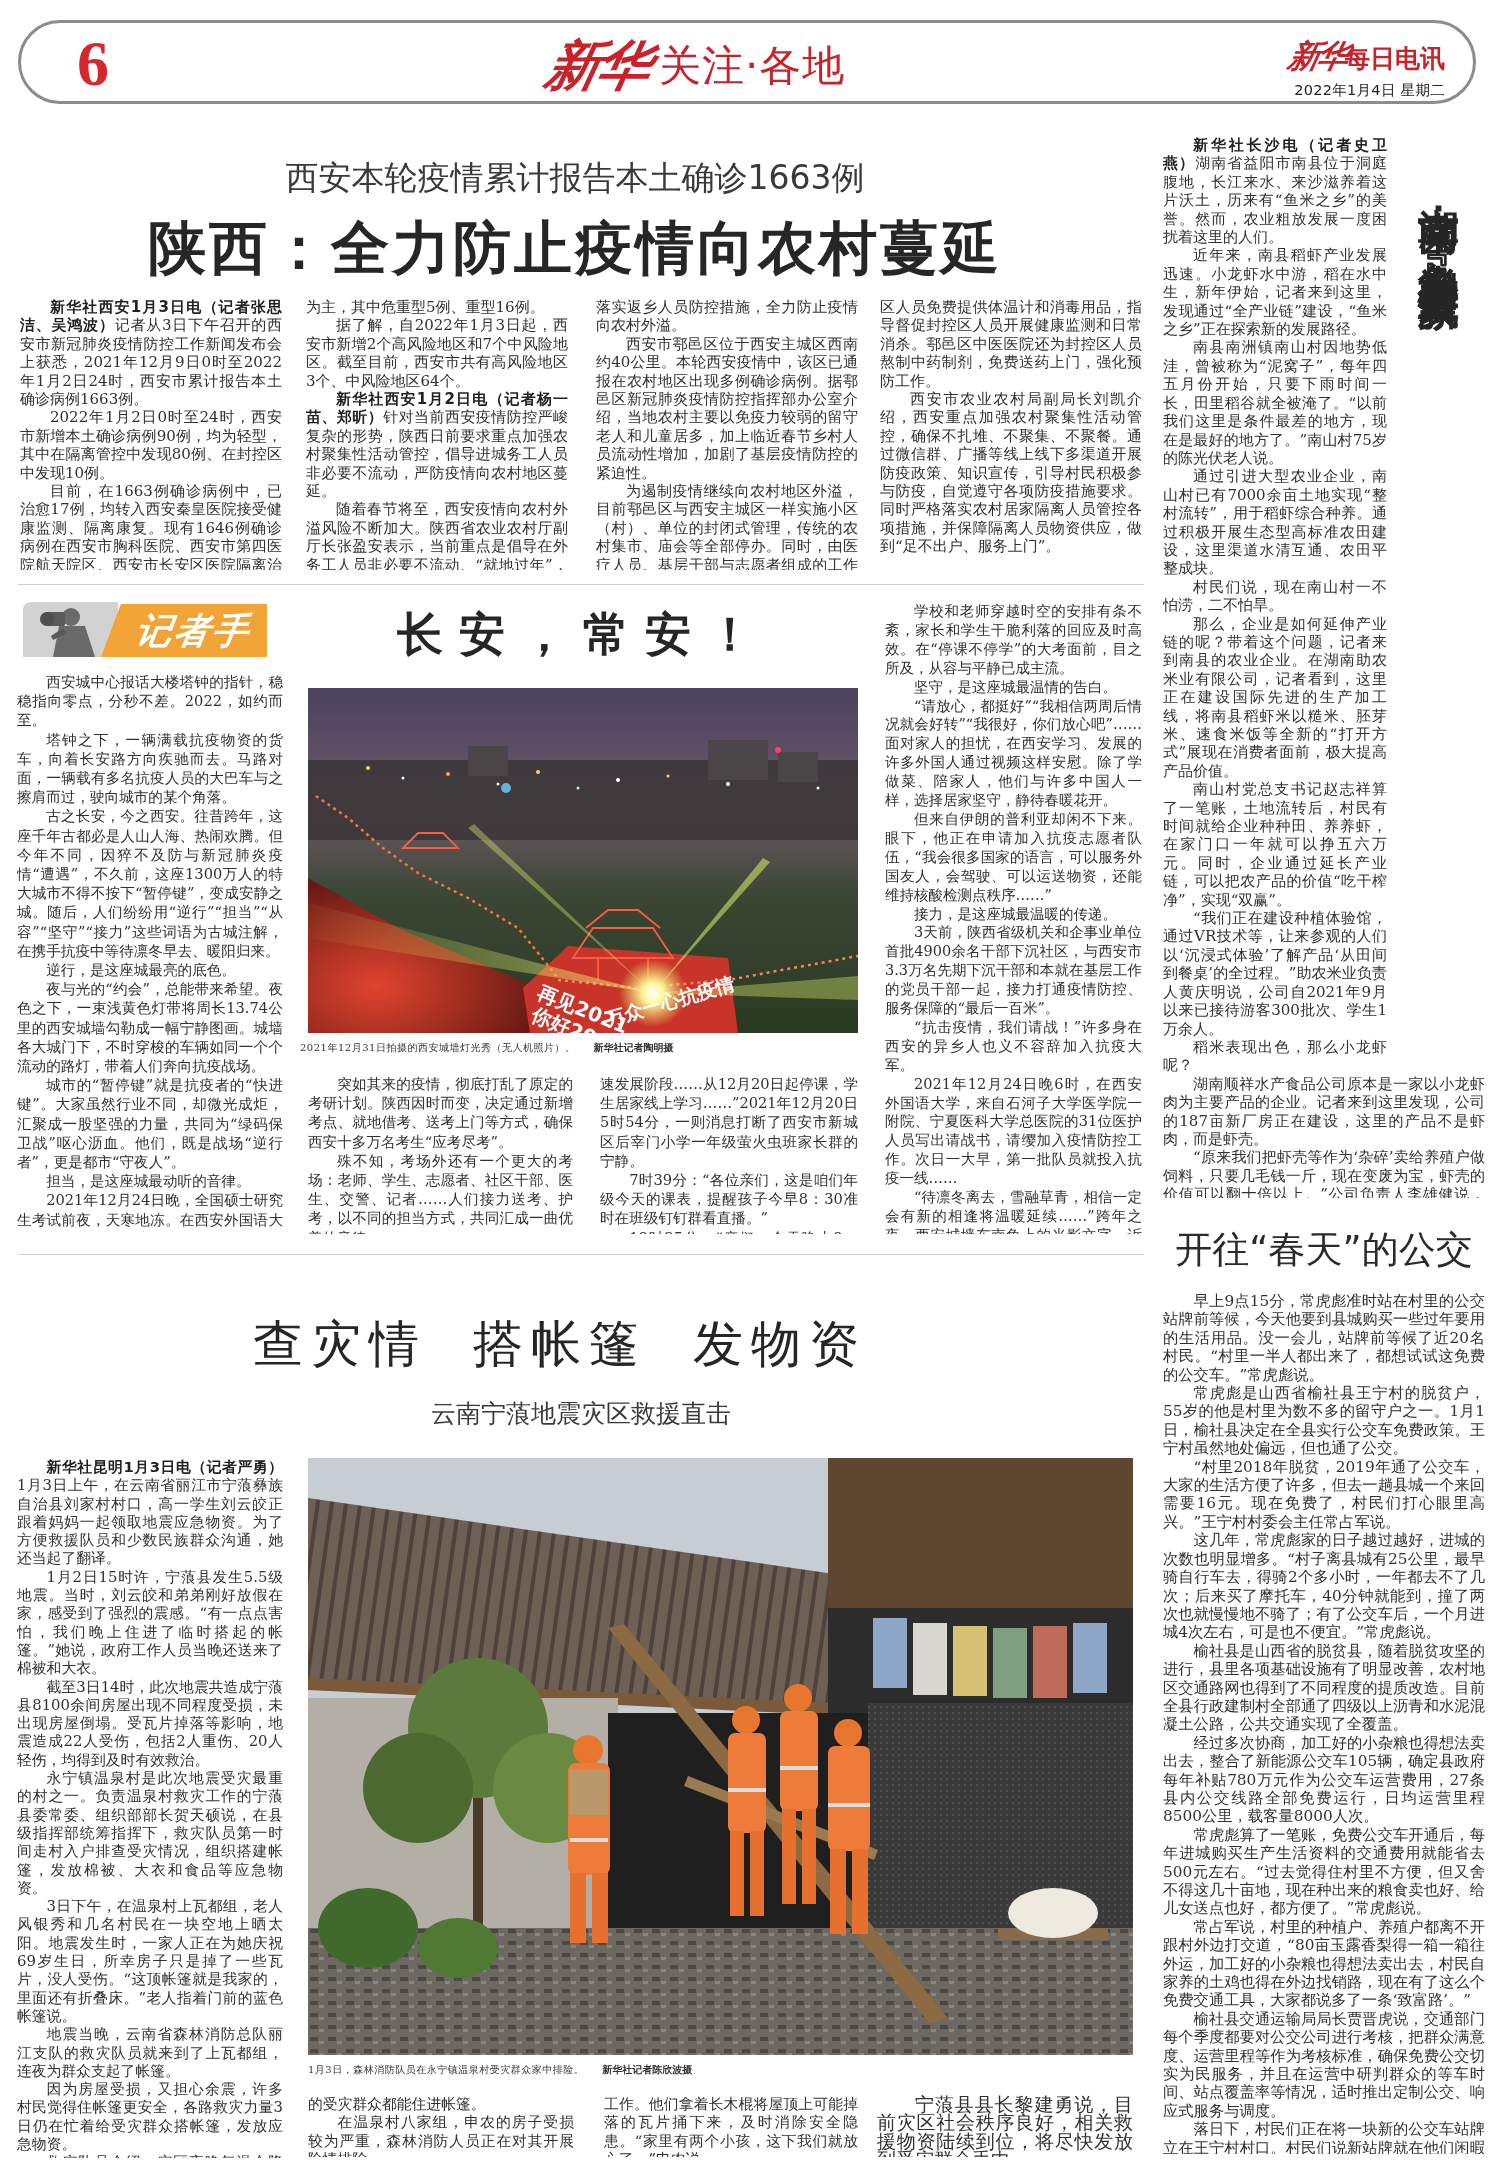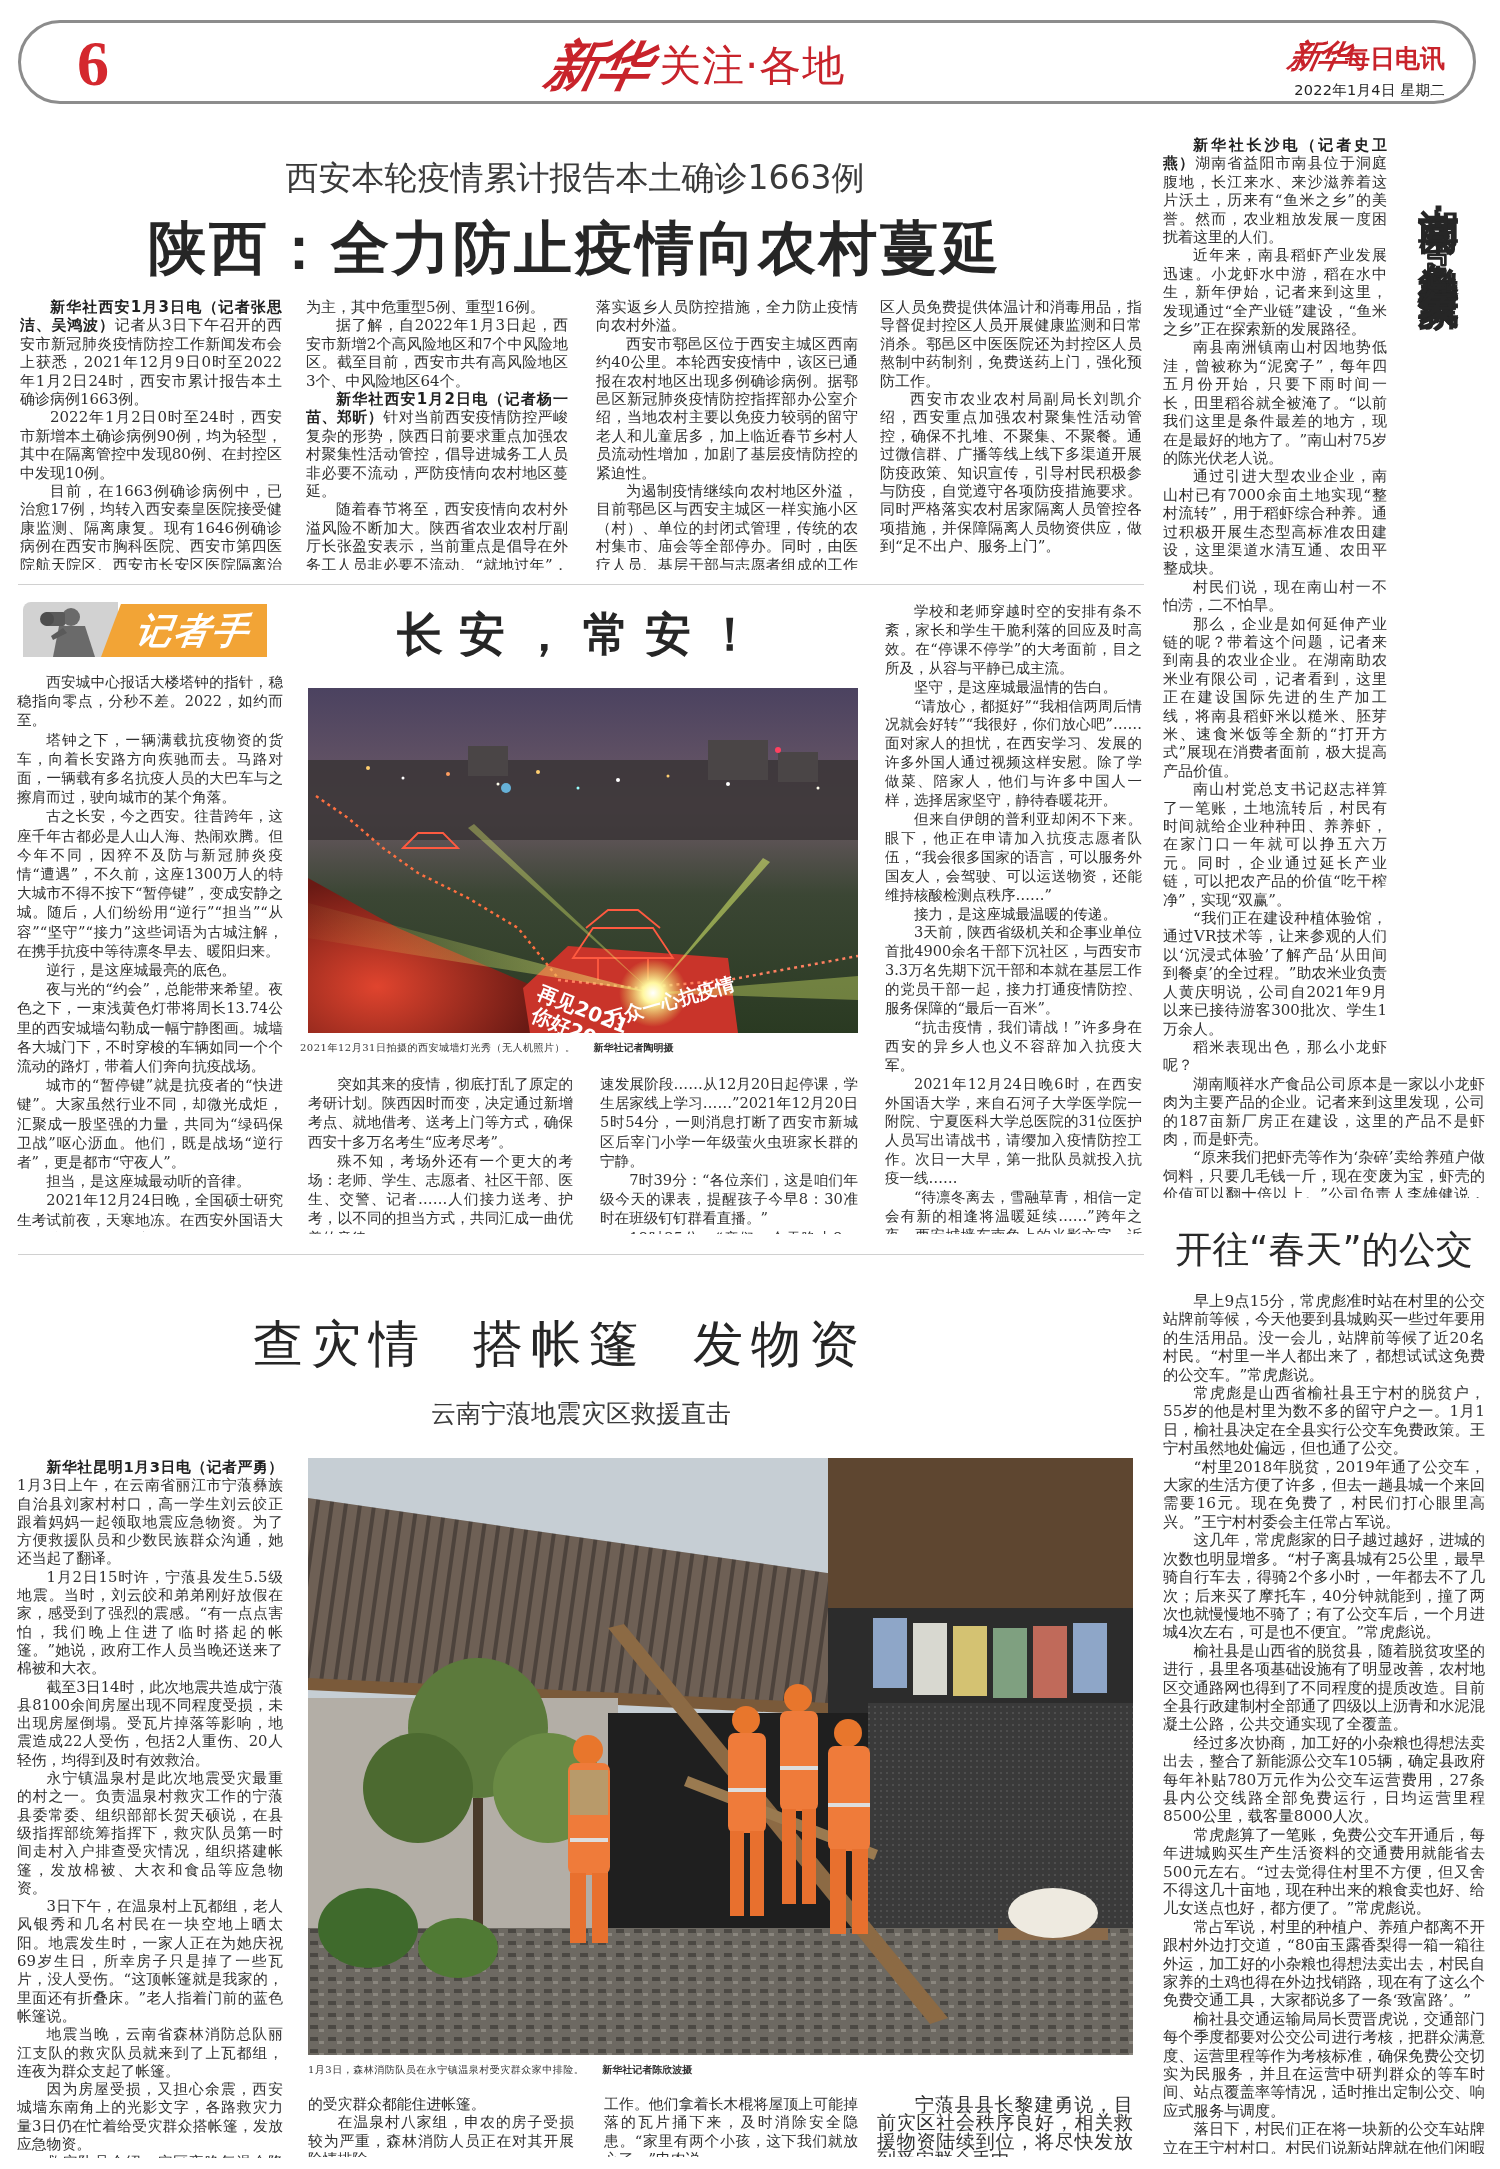--- a/index.html
+++ b/index.html
@@ -237,21 +237,21 @@
   <span>查灾情</span><span style="display:inline-block;width:46px;"></span><span>搭帐篷</span><span style="display:inline-block;width:46px;"></span><span>发物资</span>
 </div>
 <div class="abs subhead" style="left:296px;top:1398px;width:570px;font-size:25px;line-height:32px;">云南宁蒗地震灾区救援直击</div>
 <div class="col" style="left:17px;top:1458px;width:266px;height:700px;font-size:14.8px;line-height:18.3px;">
     <p><span class="lead">新华社昆明1月3日电（记者严勇）</span>1月3日上午，在云南省丽江市宁蒗彝族自治县刘家村村口，高一学生刘云皎正跟着妈妈一起领取地震应急物资。为了方便救援队员和少数民族群众沟通，她还当起了翻译。</p>
     <p>1月2日15时许，宁蒗县发生5.5级地震。当时，刘云皎和弟弟刚好放假在家，感受到了强烈的震感。“有一点点害怕，我们晚上住进了临时搭起的帐篷。”她说，政府工作人员当晚还送来了棉被和大衣。</p>
     <p>截至3日14时，此次地震共造成宁蒗县8100余间房屋出现不同程度受损，未出现房屋倒塌。受瓦片掉落等影响，地震造成22人受伤，包括2人重伤、20人轻伤，均得到及时有效救治。</p>
     <p>永宁镇温泉村是此次地震受灾最重的村之一。负责温泉村救灾工作的宁蒗县委常委、组织部部长贺天硕说，在县级指挥部统筹指挥下，救灾队员第一时间走村入户排查受灾情况，组织搭建帐篷，发放棉被、大衣和食品等应急物资。</p>
     <p>3日下午，在温泉村上瓦都组，老人风银秀和几名村民在一块空地上晒太阳。地震发生时，一家人正在为她庆祝69岁生日，所幸房子只是掉了一些瓦片，没人受伤。“这顶帐篷就是我家的，里面还有折叠床。”老人指着门前的蓝色帐篷说。</p>
     <p>地震当晚，云南省森林消防总队丽江支队的救灾队员就来到了上瓦都组，连夜为群众支起了帐篷。</p>
-    <p>因为房屋受损，又担心余震，西安城墙东南角上的光影文字，各路救灾力量3日仍在忙着给受灾群众搭帐篷，发放应急物资。</p>
+    <p>因为房屋受损，又担心余震，许多村民觉得住帐篷更安全，各路救灾力量3日仍在忙着给受灾群众搭帐篷，发放应急物资。</p>
     <p>救灾队员介绍，灾区夜晚气温会降到零摄氏度以下，要确保3日天黑之前，有需求</p>
   </div>
 
 <div class="photo" style="left:308px;top:1458px;width:825px;height:597px;">
   <svg viewBox="0 0 825 597" preserveAspectRatio="none">
     <defs>
       <pattern id="tiles" width="14" height="20" patternUnits="userSpaceOnUse" patternTransform="rotate(8)">
         <rect width="14" height="20" fill="#6e6055"></rect>
           <rect x="0" y="0" width="4" height="20" fill="#4d433c"></rect>
       </pattern>

